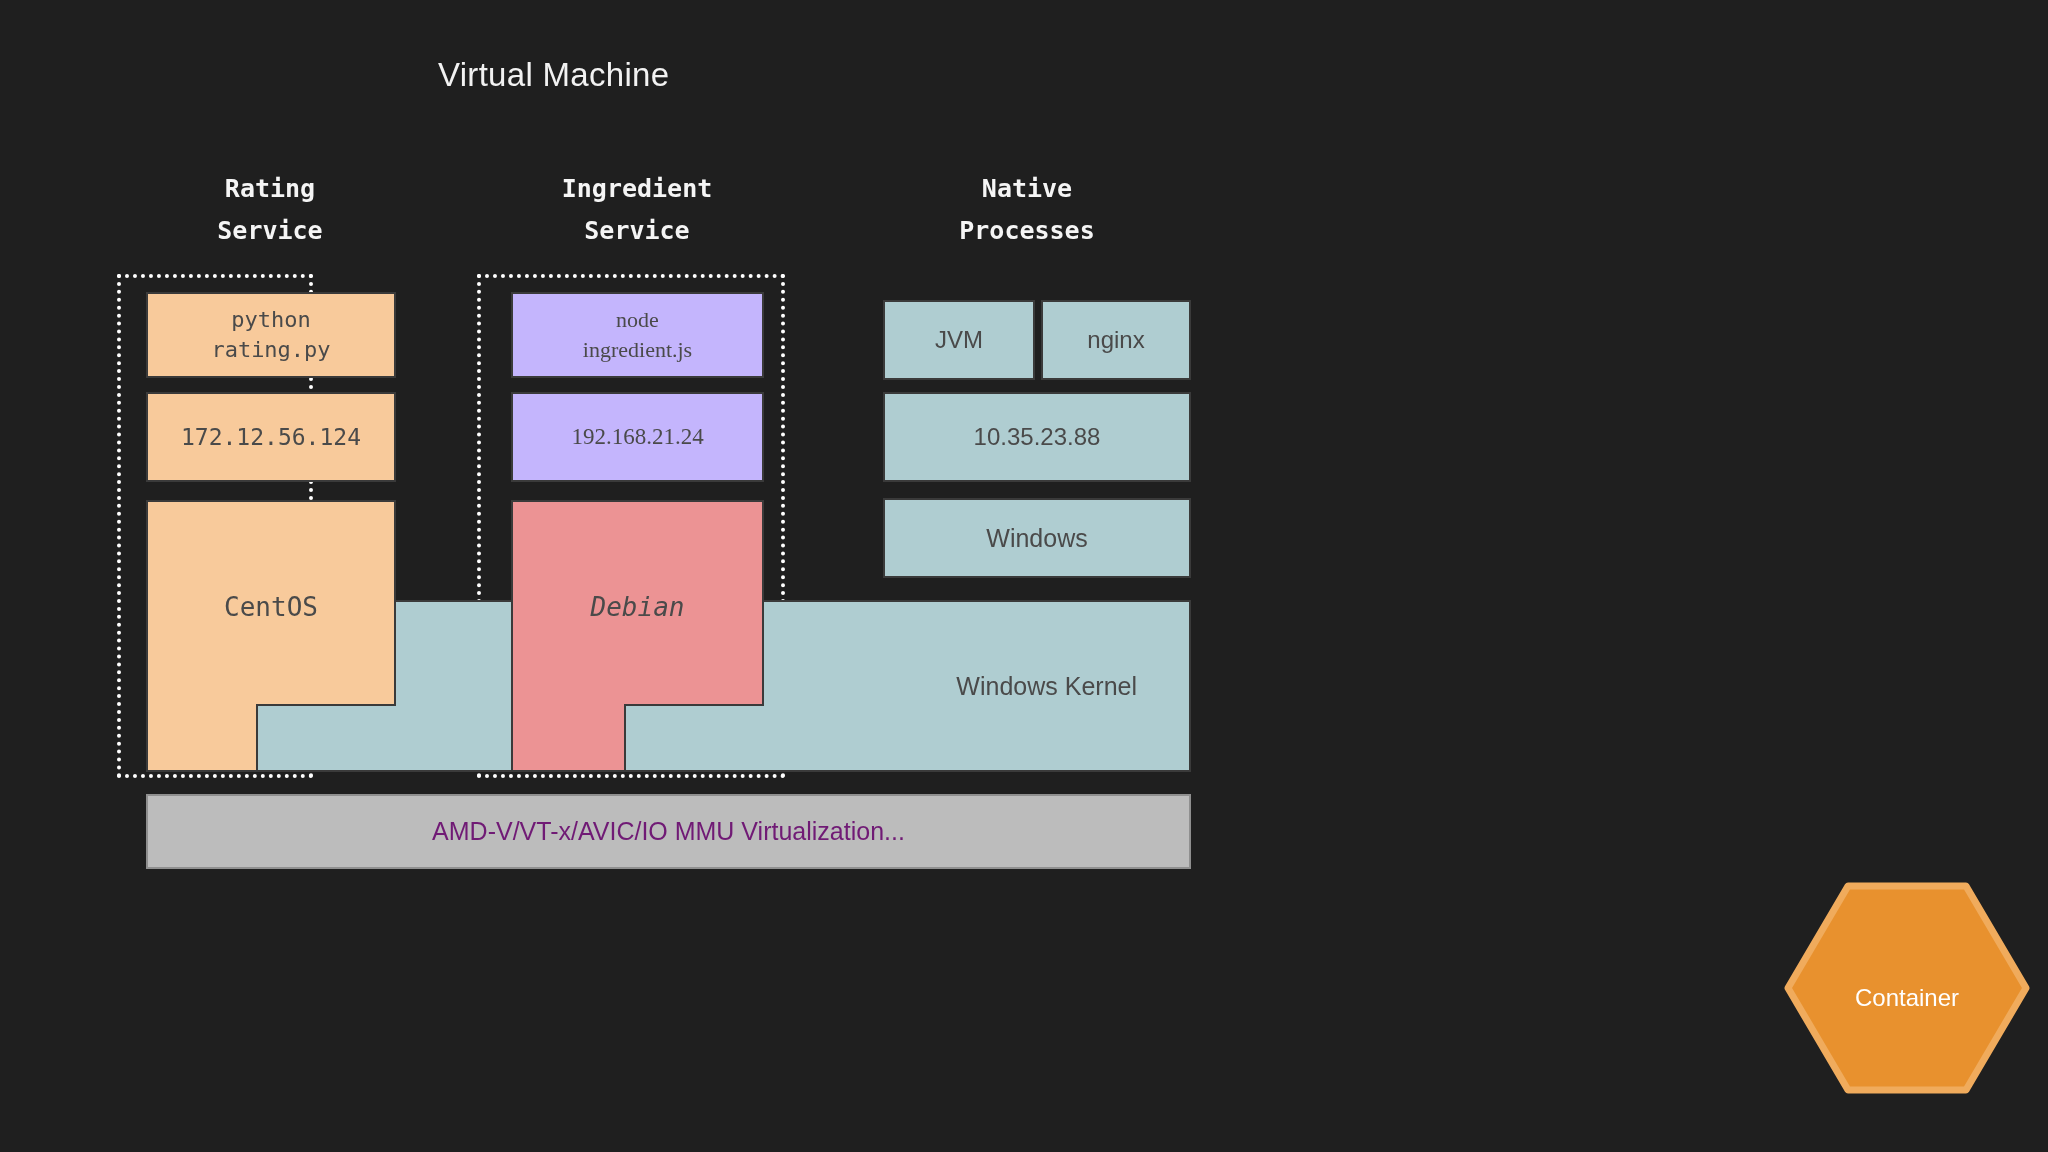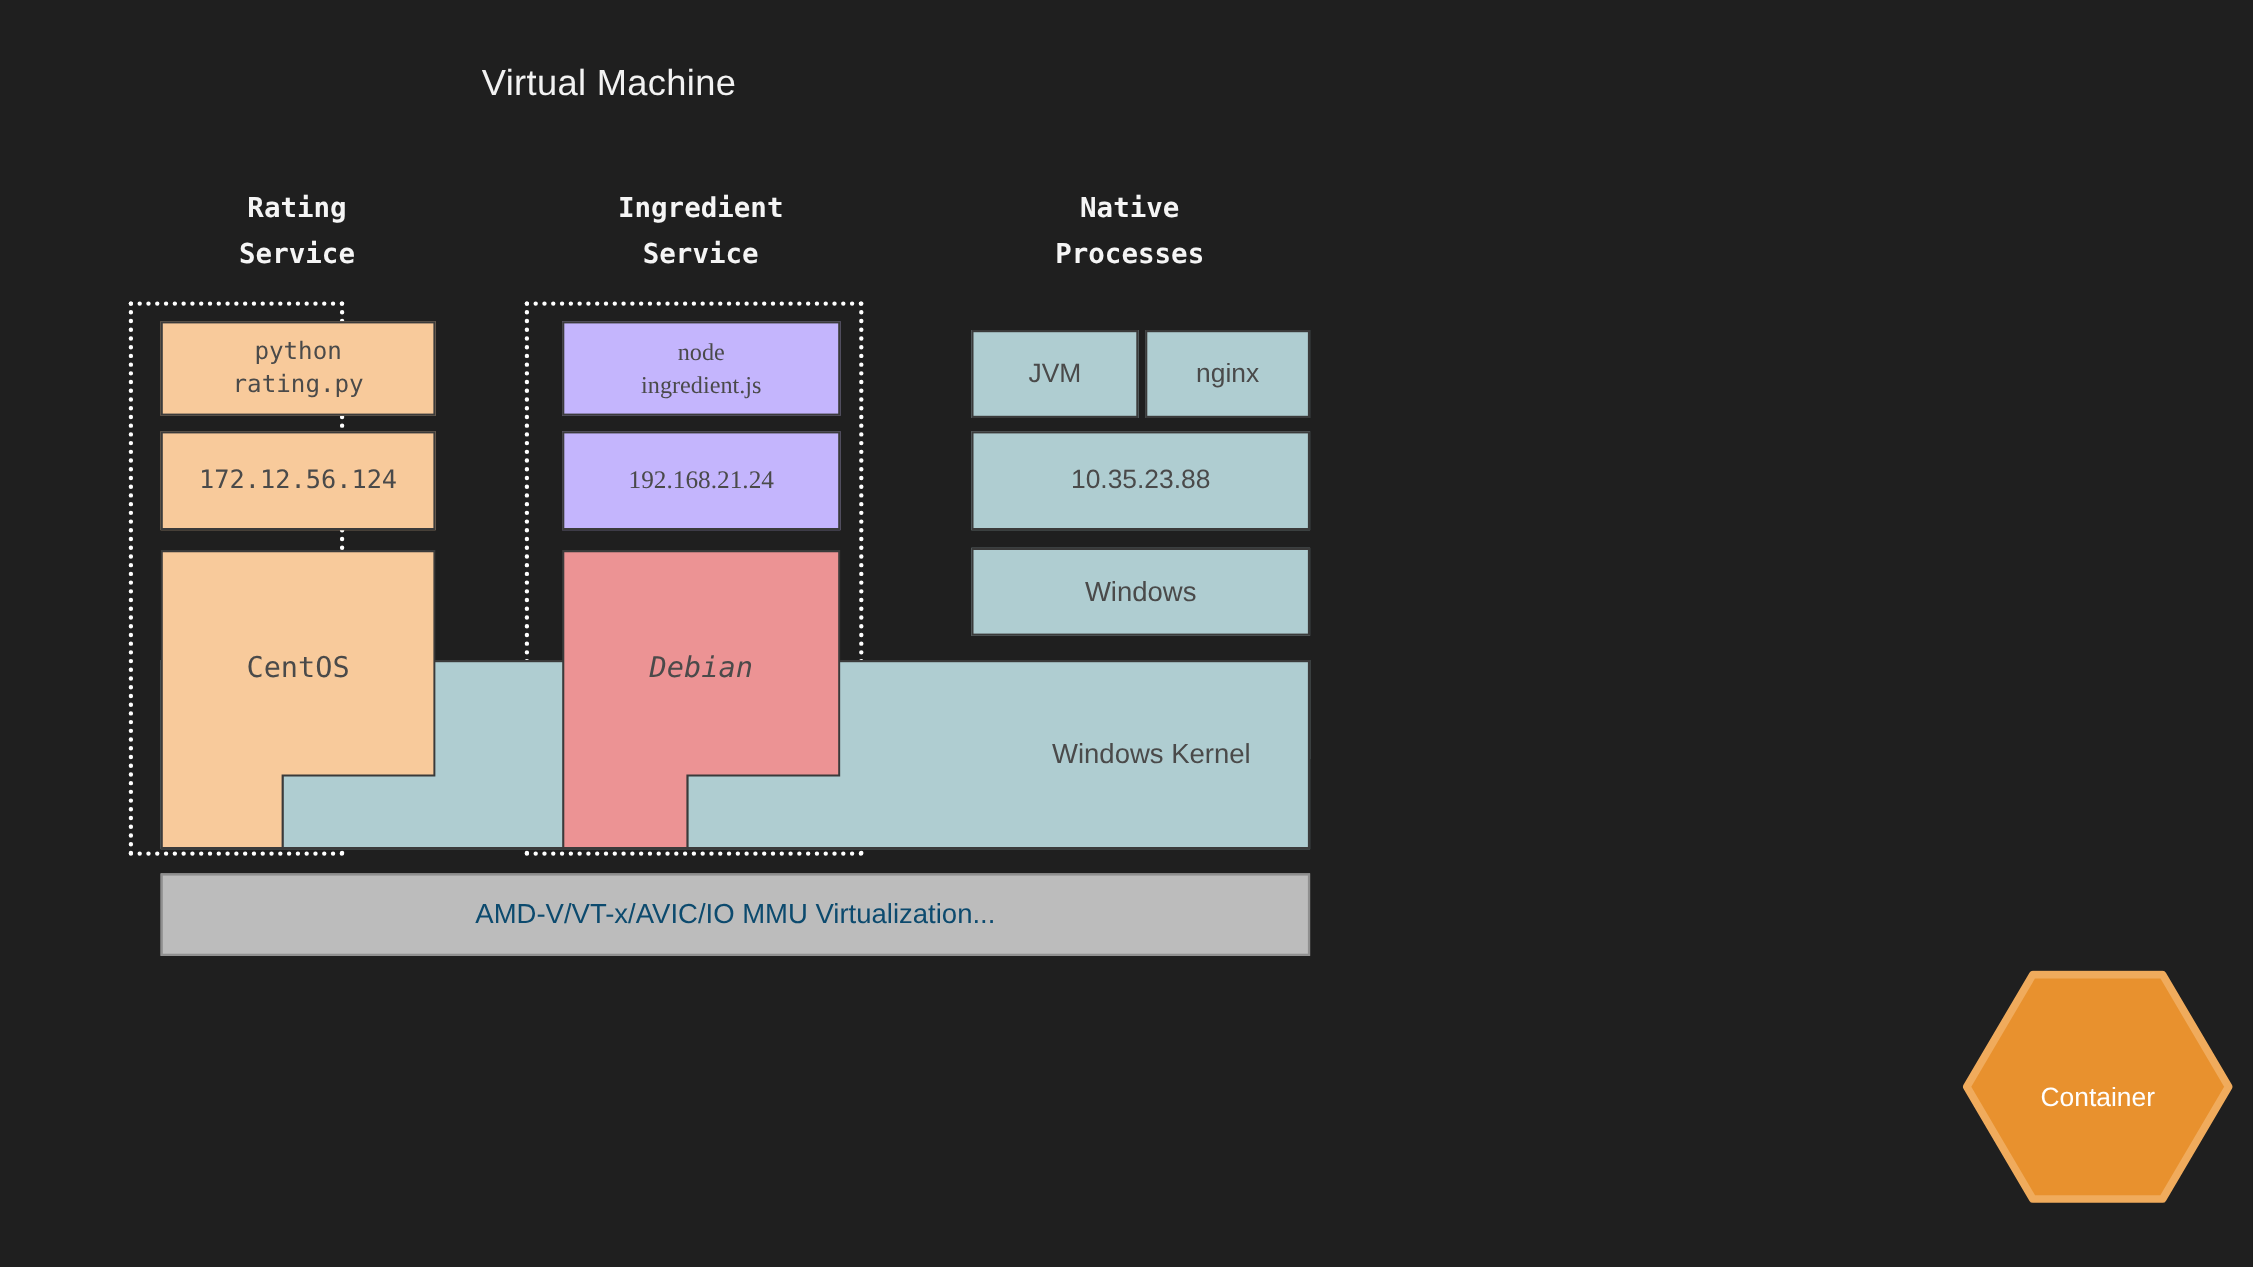--- a/index.html
+++ b/index.html
@@ -135,21 +135,21 @@
     pointer-events: none;
   }
 
   
   #box-virtualization {
     left: 146px;
     top: 794px;
     width: 1045px;
     height: 75px;
     font-size: 25px;
-    color: #0c4a6e;
+    color: #701a75;
     border: 2px solid #8F8F8F;
   }
 
   
   #container-hex {
     position: absolute;
     left: 1784px;
     top: 882px;
     width: 246px;
     height: 212px;

